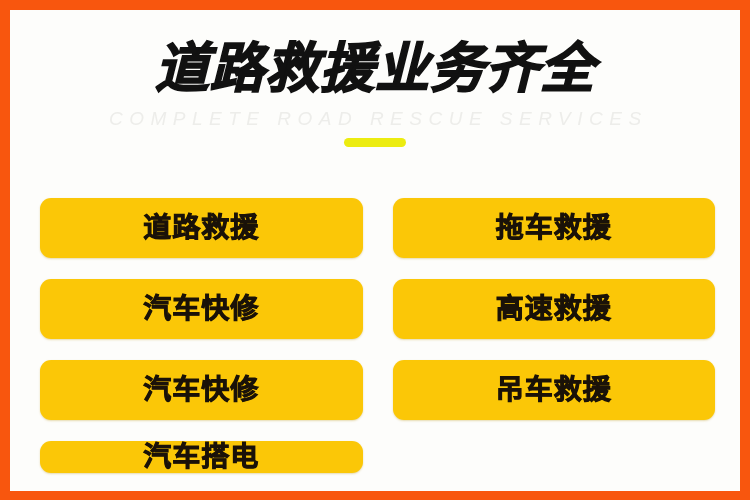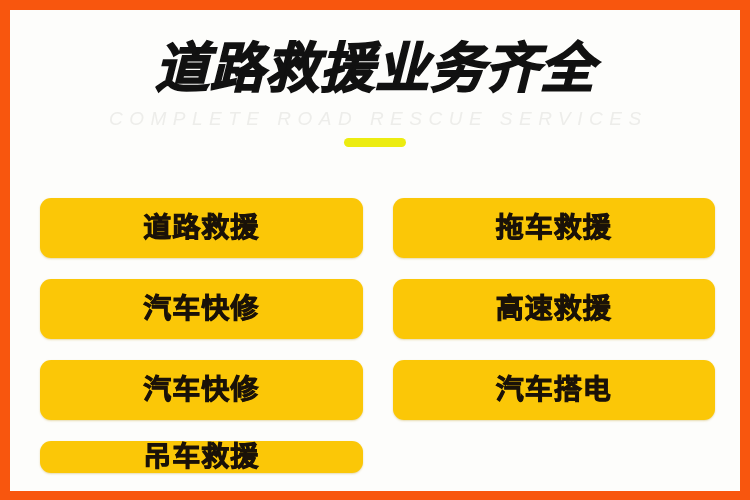--- a/index.html
+++ b/index.html
@@ -142,23 +142,23 @@
       <div class="chip">
         <span class="chip-label">高速救援</span>
       </div>
 
 
       <div class="chip">
         <span class="chip-label">汽车快修</span>
       </div>
 
       <div class="chip">
-        <span class="chip-label">汽车搭电</span>
+        <span class="chip-label">吊车救援</span>
       </div>
 
       <div class="chip">
-        <span class="chip-label">吊车救援</span>
+        <span class="chip-label">汽车搭电</span>
       </div>
 
     </div>
 
   </div>
 </div>
 
 </body></html>

